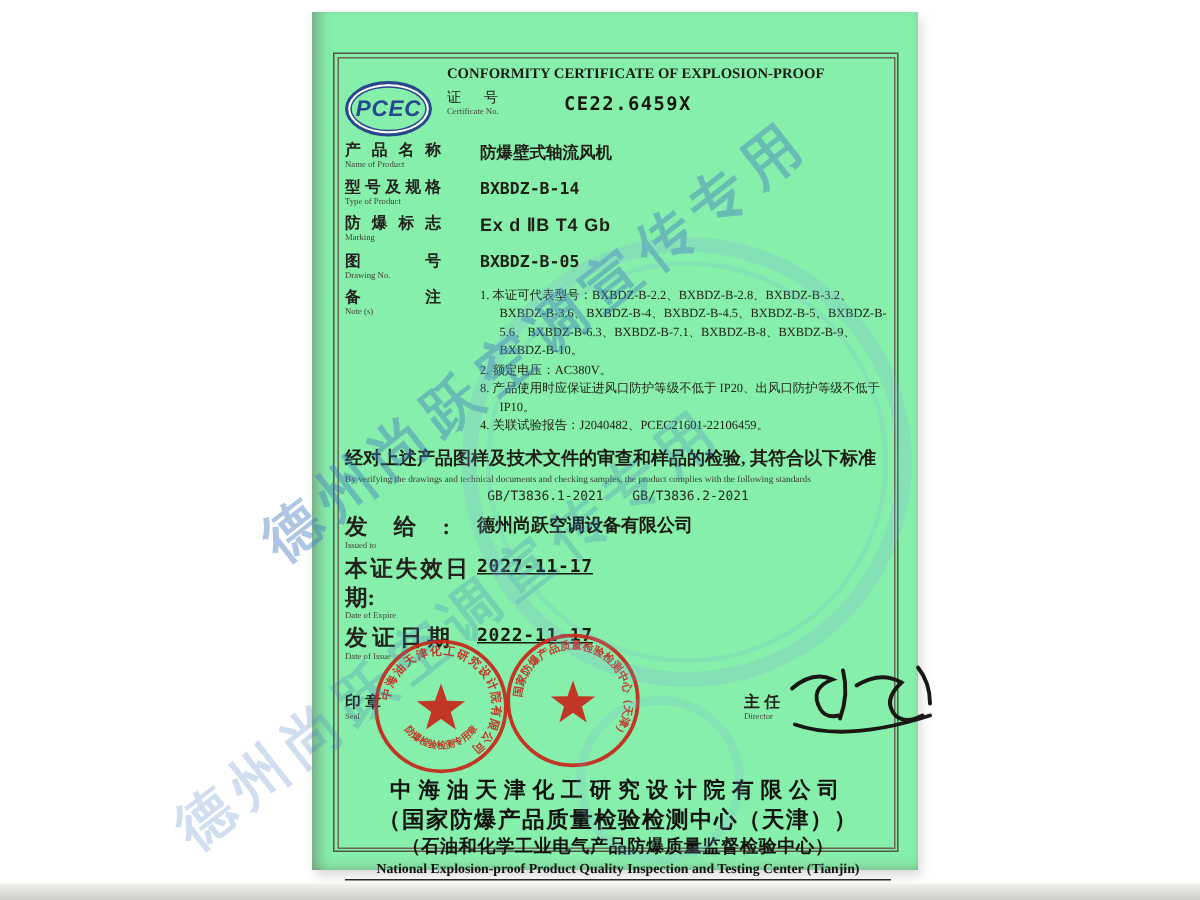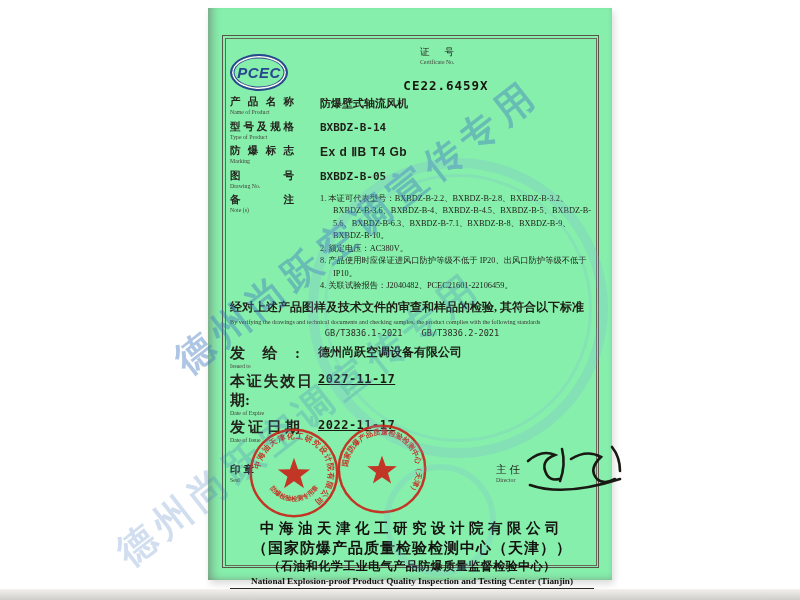--- a/index.html
+++ b/index.html
@@ -46,21 +46,21 @@
     color:#27488f; font-family:"Liberation Sans", sans-serif;
     font-weight:bold; font-style:italic; font-size:15px; letter-spacing:.5px;
     box-shadow: inset 0 0 0 1.5px #fcfaec, inset 0 0 0 2.5px #27488f;
   }
   .h-text { flex:1; }
   .title {
     font-size:23px; font-weight:bold; letter-spacing:13px; color:#14140f;
     white-space:nowrap;
   }
   .subtitle { font-size:9.8px; font-weight:bold; margin-top:2px; color:#1c1b16; white-space:nowrap; }
-  .certno-row { display:flex; align-items:center; gap:13px; margin-top:4px;flex-direction:column; }
+  .certno-row { display:flex; align-items:center; gap:26px; margin-top:4px; }
   .certno-label { width:52px; }
   .lab-cn { font-size:9.5px; color:#23221c; text-align:justify; text-align-last:justify; }
   .lab-en { font-size:5.8px; color:#45433a; white-space:nowrap; }
   .certno-val {
     font-family:"DejaVu Sans Mono", monospace; font-size:12.5px; font-weight:bold;
     letter-spacing:1px; color:#17160f;
   }
 
   
   .fields { margin-top:2px; }
@@ -129,20 +129,21 @@
 
 <div class="page">
   <div class="cert">
     <div class="frame"></div>
 
     <div class="content">
 
       <div class="header">
         <div class="logo">PCEC</div>
         <div class="h-text">
+          <div class="subtitle">CONFORMITY CERTIFICATE OF EXPLOSION-PROOF</div>
           <div class="certno-row">
             <div class="certno-label">
               <div class="lab-cn" style="width:34px;">证号</div>
               <div class="lab-en">Certificate No.</div>
             </div>
             <div class="certno-val">CE22.6459X</div>
           </div>
         </div>
       </div>
 
@@ -245,21 +246,21 @@
             <path id="ringB" d="M 14,50 A 36,36 0 1 1 86,50 A 36,36 0 1 1 14,50"></path>
           </defs>
           <circle cx="50" cy="50" r="45" fill="none" stroke="#c8271b" stroke-width="2.6"></circle>
           <polygon points="50,36 53.8,47 65.4,47.2 56.2,54.1 59.5,65.2 50,58.5 40.5,65.2 43.8,54.1 34.6,47.2 46.2,47" fill="#c8271b"></polygon>
           <text fill="#c8271b" font-size="7.6" font-weight="bold">
             <textPath href="#ringB" startOffset="2">国家防爆产品质量检验检测中心（天津）</textPath>
           </text>
         </svg>
 
         <div class="director-label">
-          <div class="lab-cn" style="width:24px; font-size:10.5px; font-weight:400;">主任</div>
+          <div class="lab-cn" style="width:24px; font-size:10.5px; font-weight:700;">主任</div>
           <div class="lab-en">Director</div>
         </div>
 
         <svg class="signature" width="102" height="56" viewBox="0 0 102 56">
           <g fill="none" stroke="#191813" stroke-width="2.6" stroke-linecap="round">
             <path d="M4,20 q14,-12 27,-6 q-16,6 -8,20 q4,6 12,4"></path>
             <path d="M38,8 q4,16 -2,32"></path>
             <path d="M47,18 q16,-10 30,-2 q-13,12 -4,22 q7,6 18,0"></path>
             <path d="M88,6 q8,10 8,24"></path>
             <path d="M6,44 q34,12 90,-6"></path>

